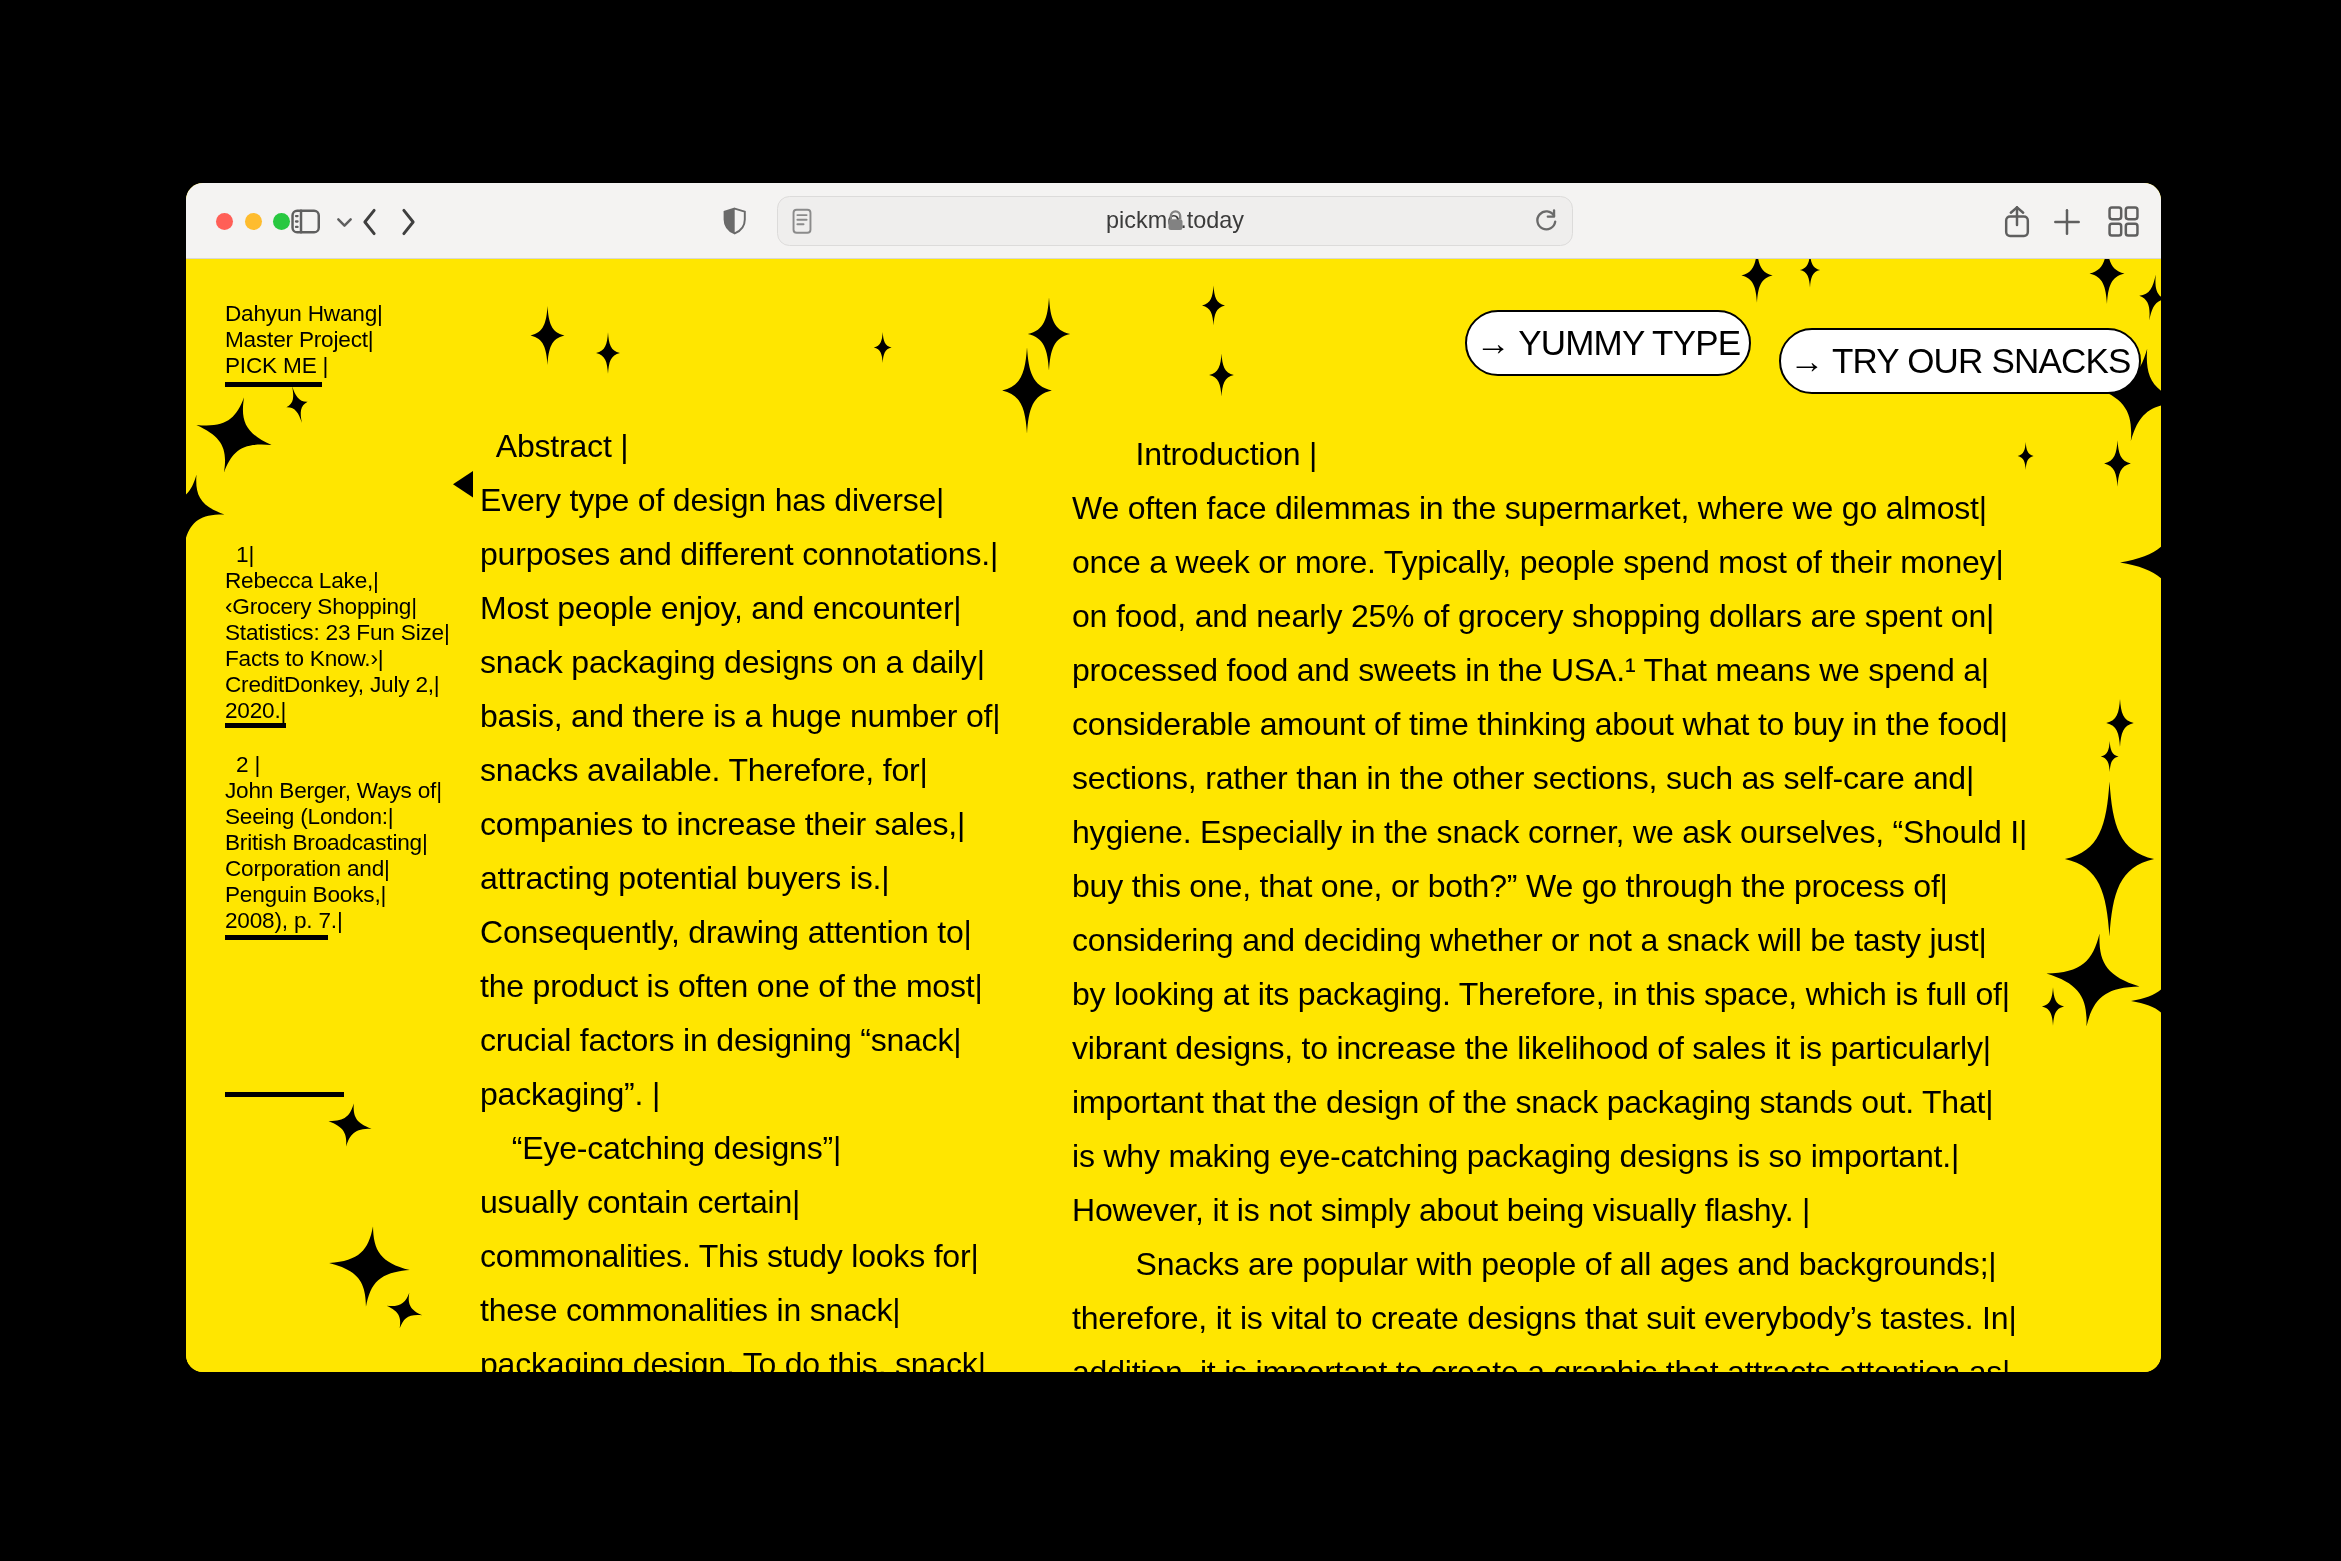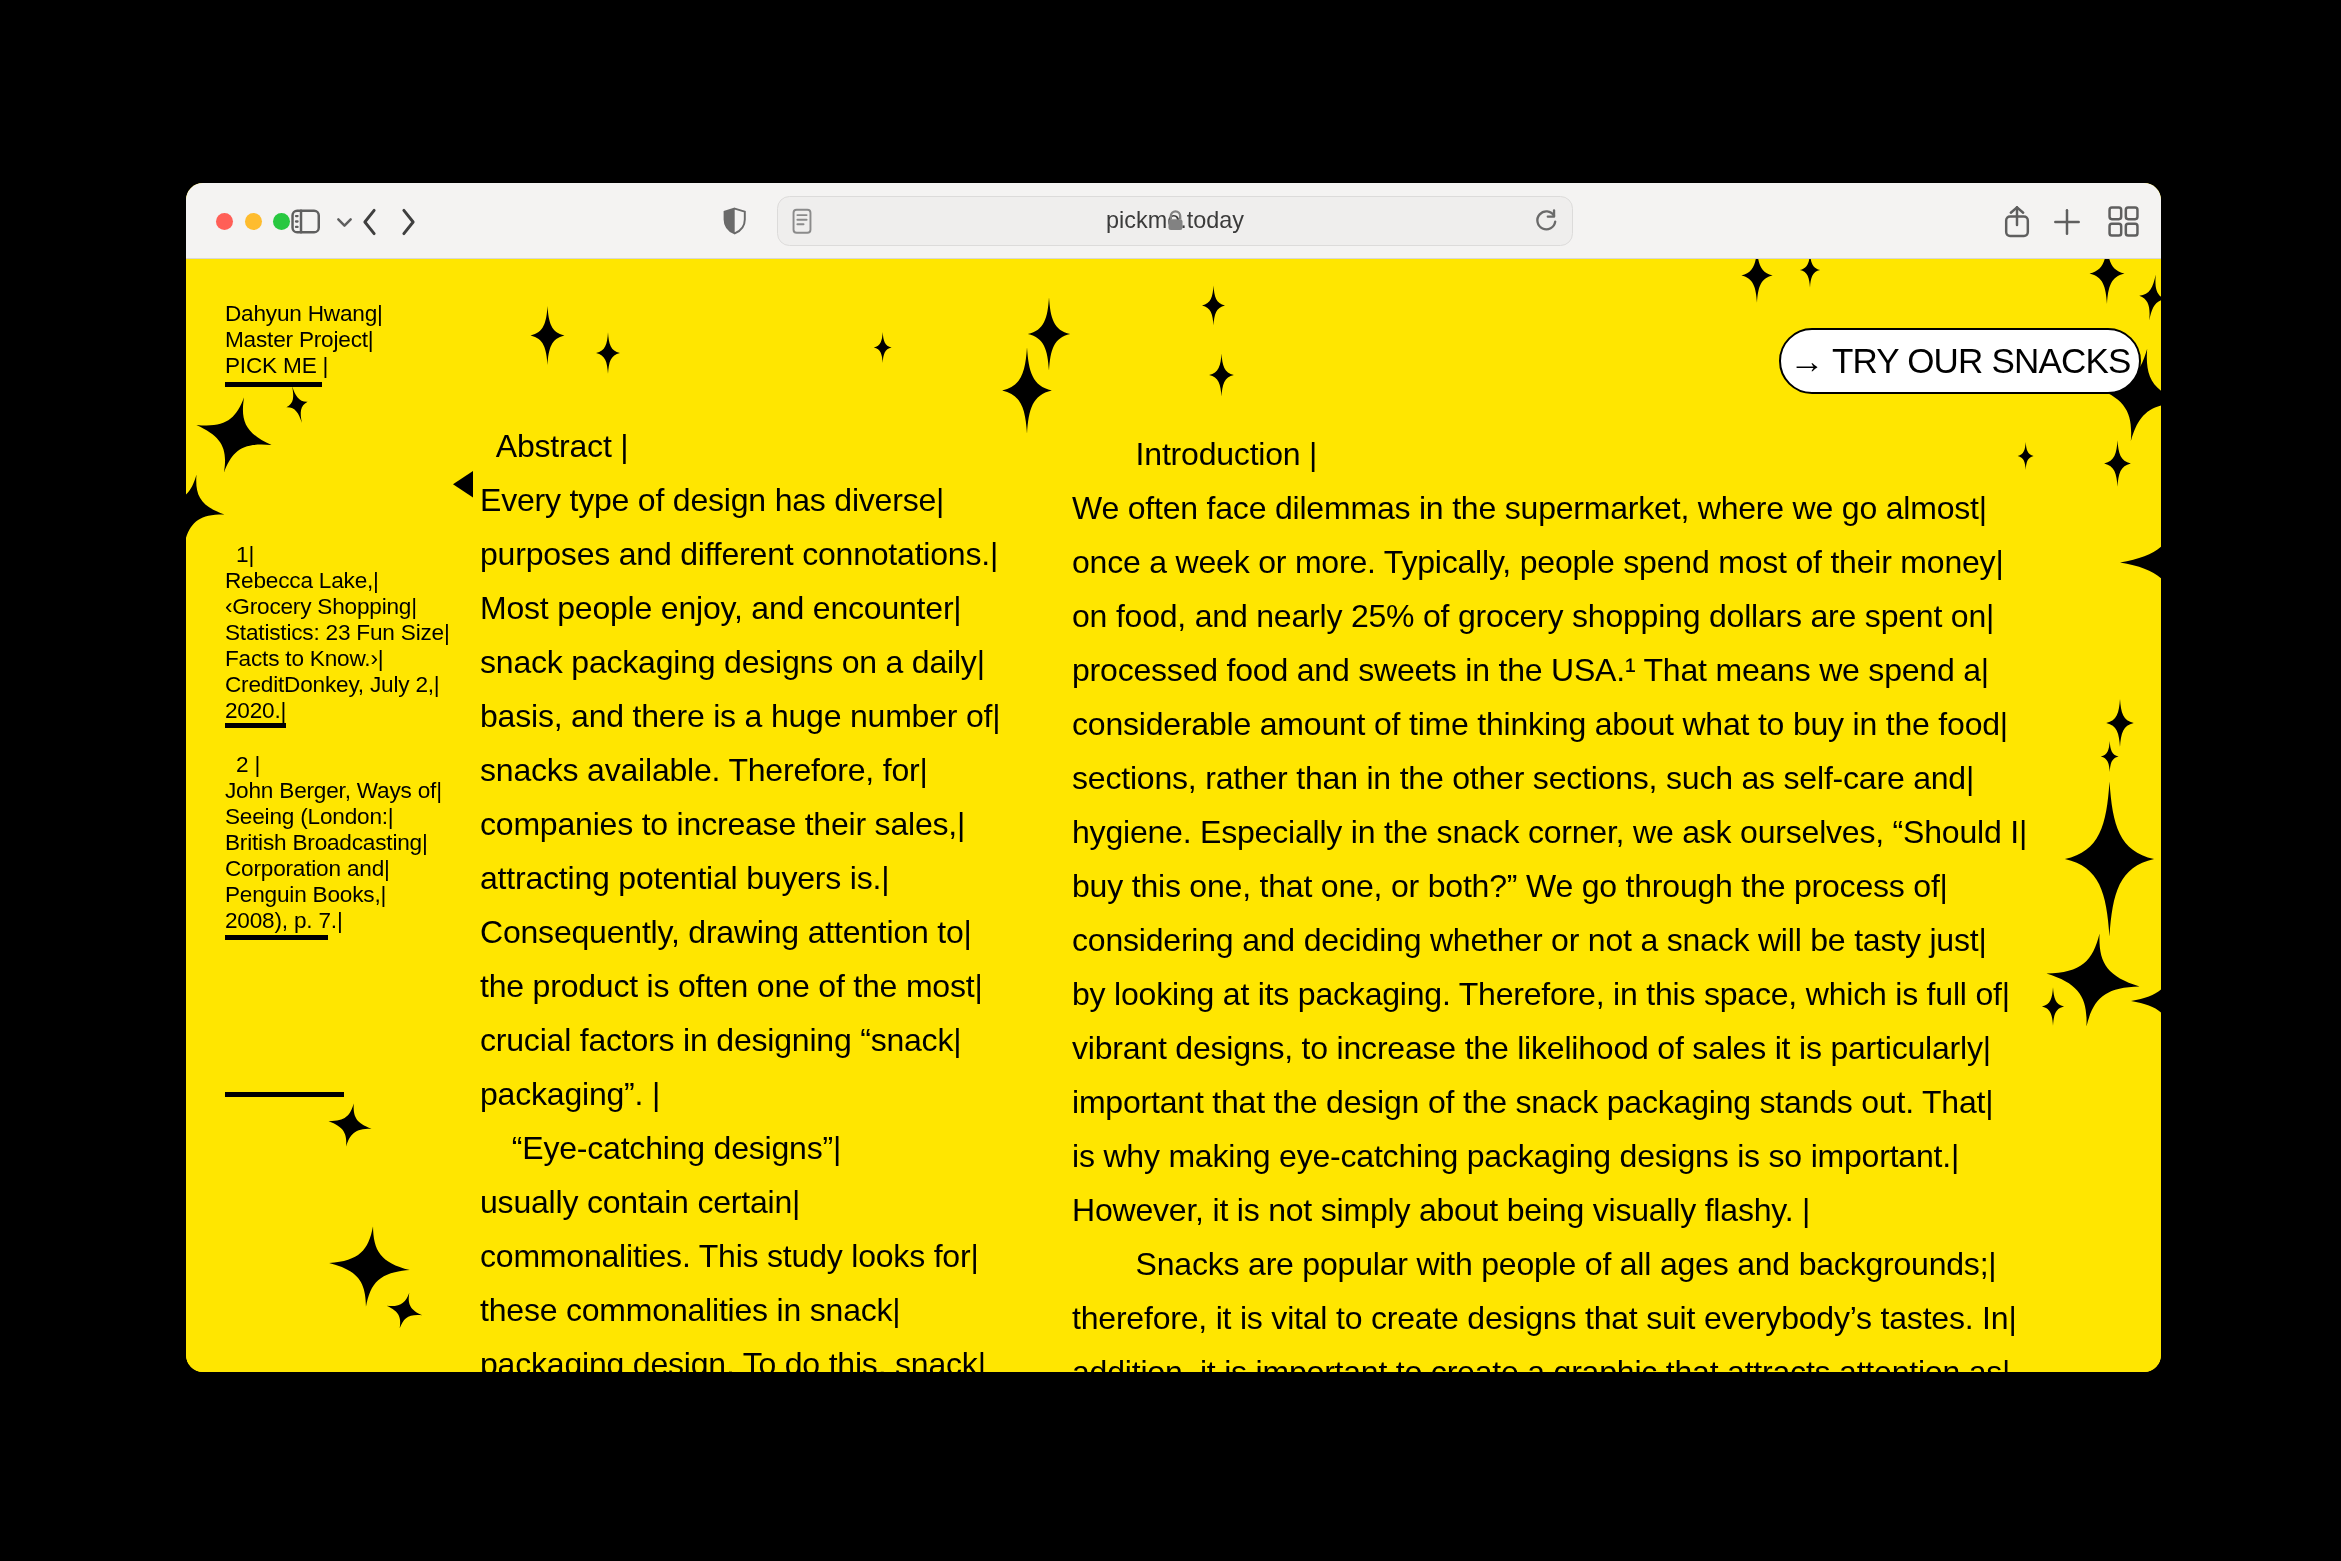--- a/index.html
+++ b/index.html
@@ -283,16 +283,17 @@
 therefore, it is vital to create designs that suit everybody’s tastes. In|
 addition, it is important to create a graphic that attracts attention as|
 they are particularly important for those who do not read well, such|
 as young children. John Berger said in his book, Ways of Seeing,|
 “Seeing comes before words. The child looks and recognizes|
 before it can speak.”² |
   Furthermore, snacks are cultural products. For example, when|
 people travel, they often buy snacks, such as cookies or candies,|
 as souvenirs from the place they have visited. They do this because</div>
 
+    <div class="pill" style="left:1279px;top:51px;width:286px">→ YUMMY TYPE</div>
     <div class="pill" style="left:1593px;top:69px;width:362px">→ TRY OUR SNACKS</div>
   </div>
 </div>
 
 
 </body></html>

